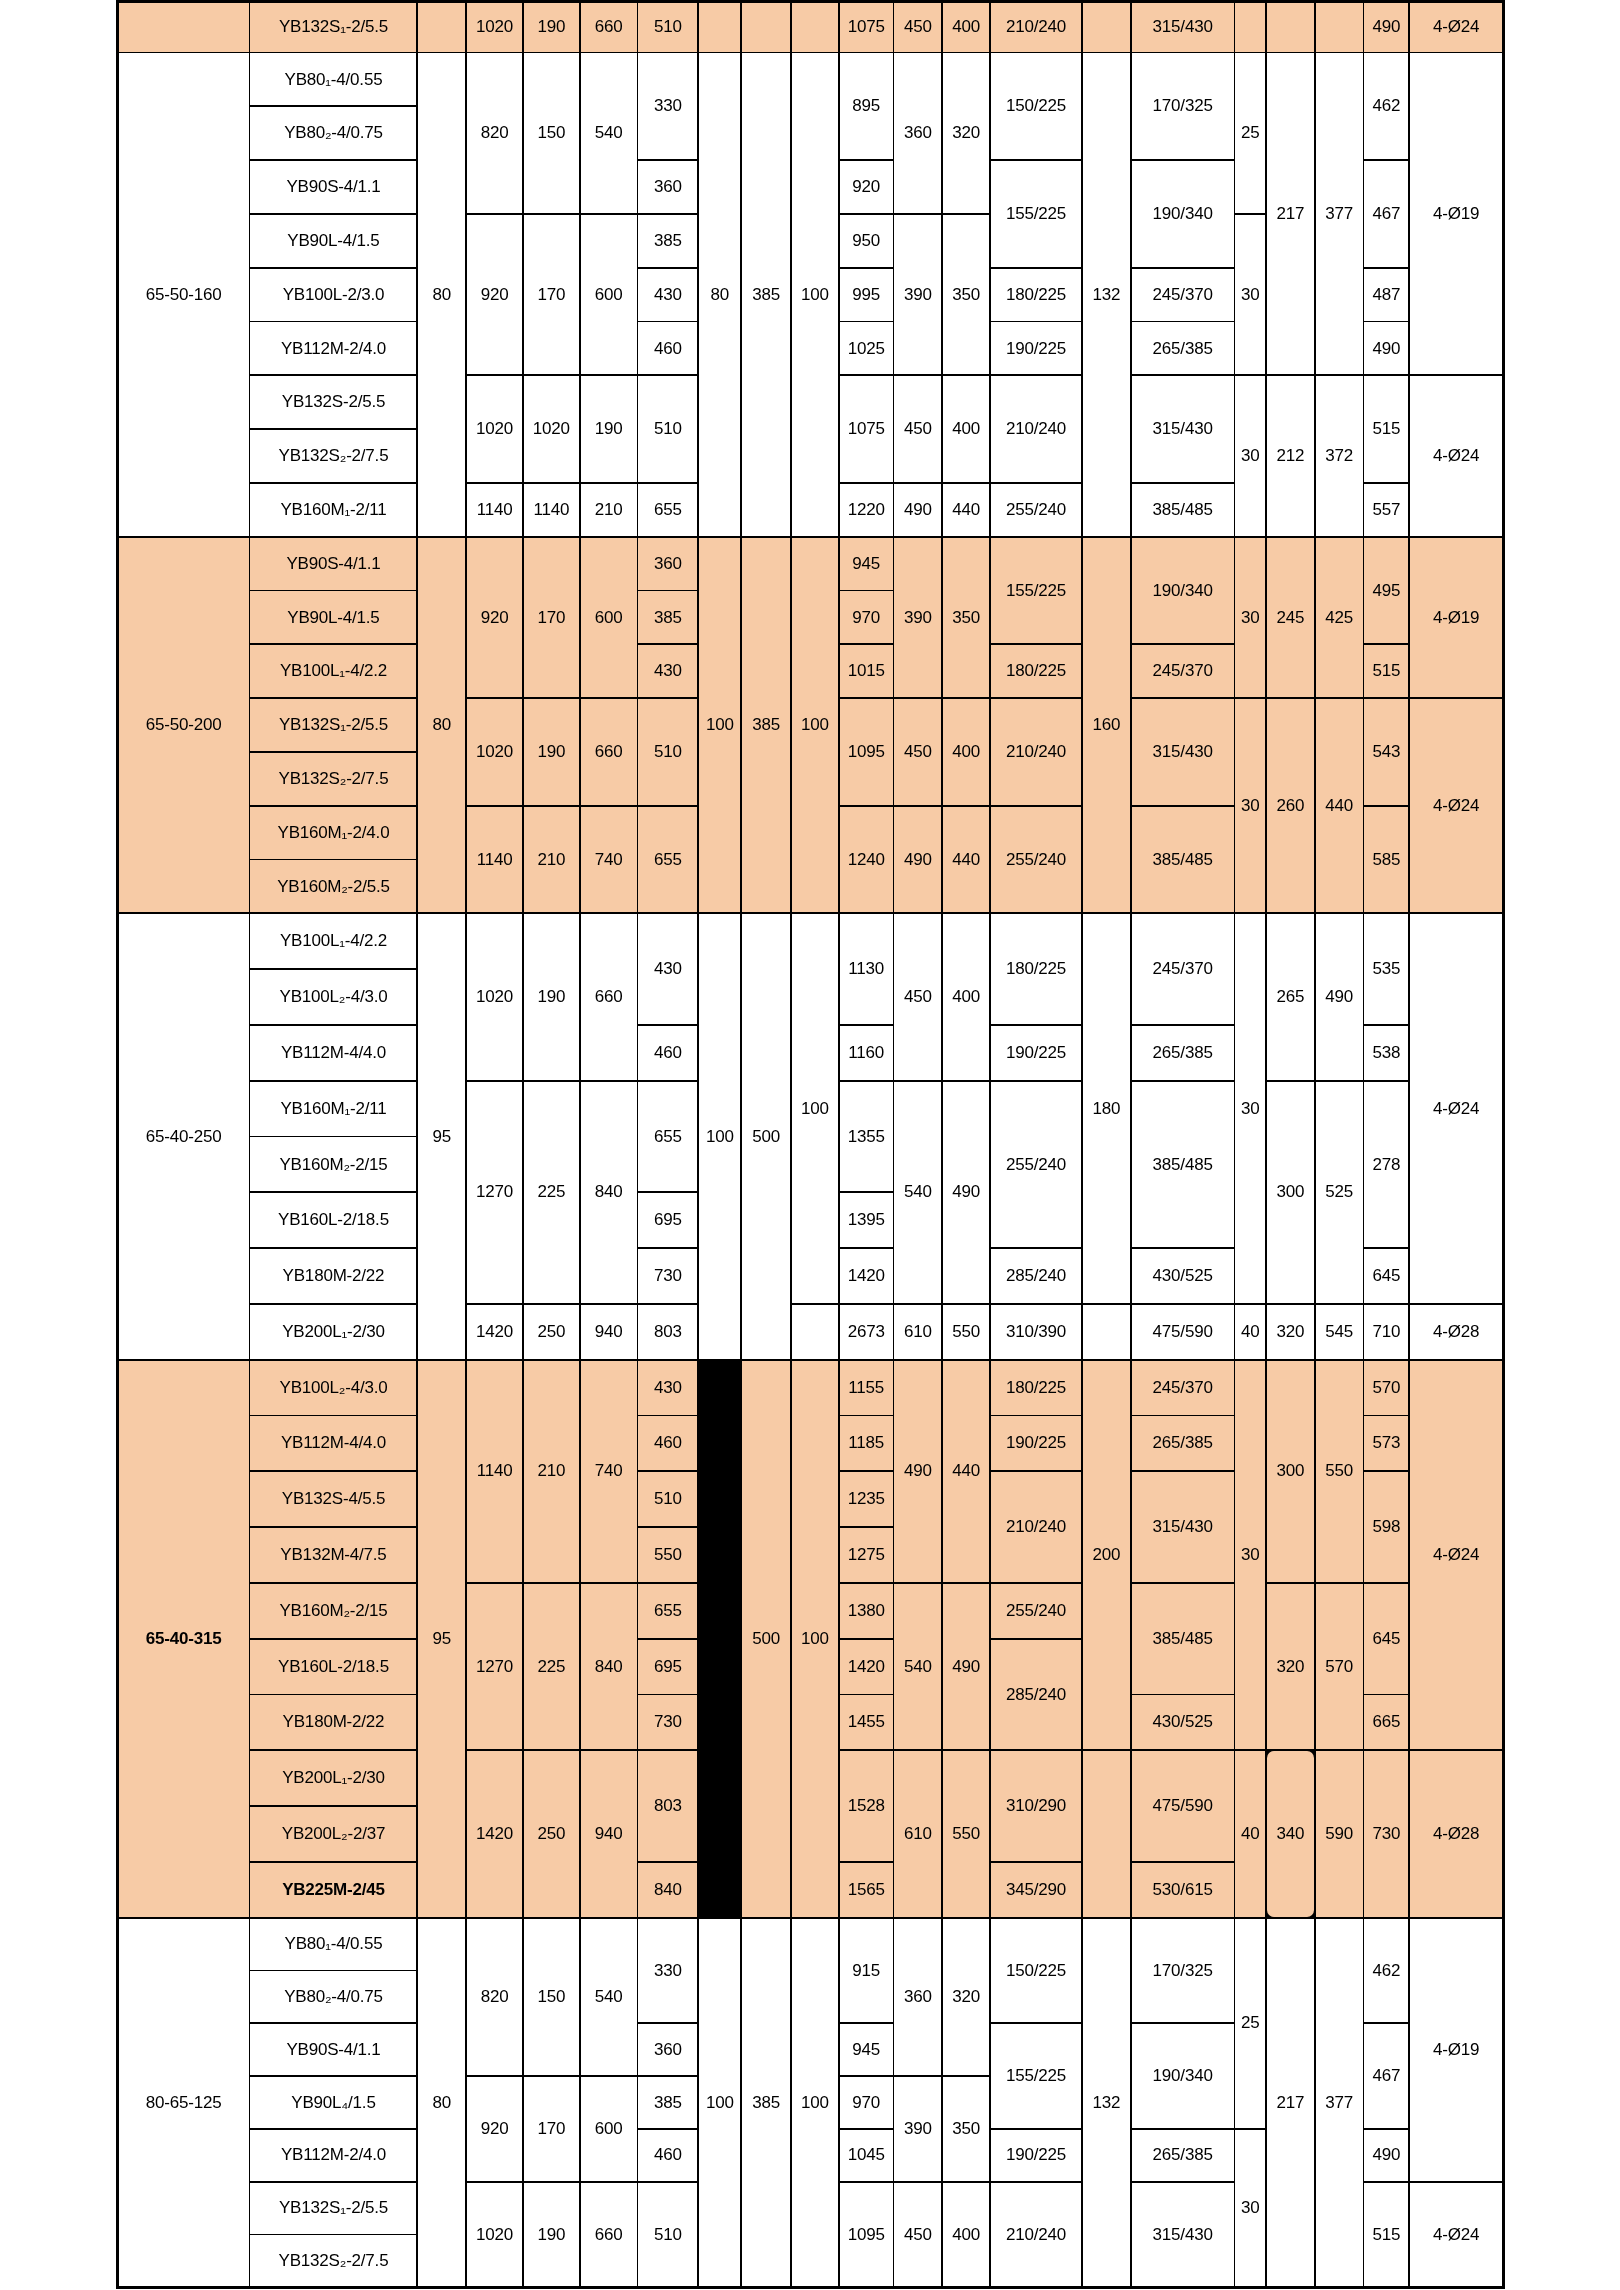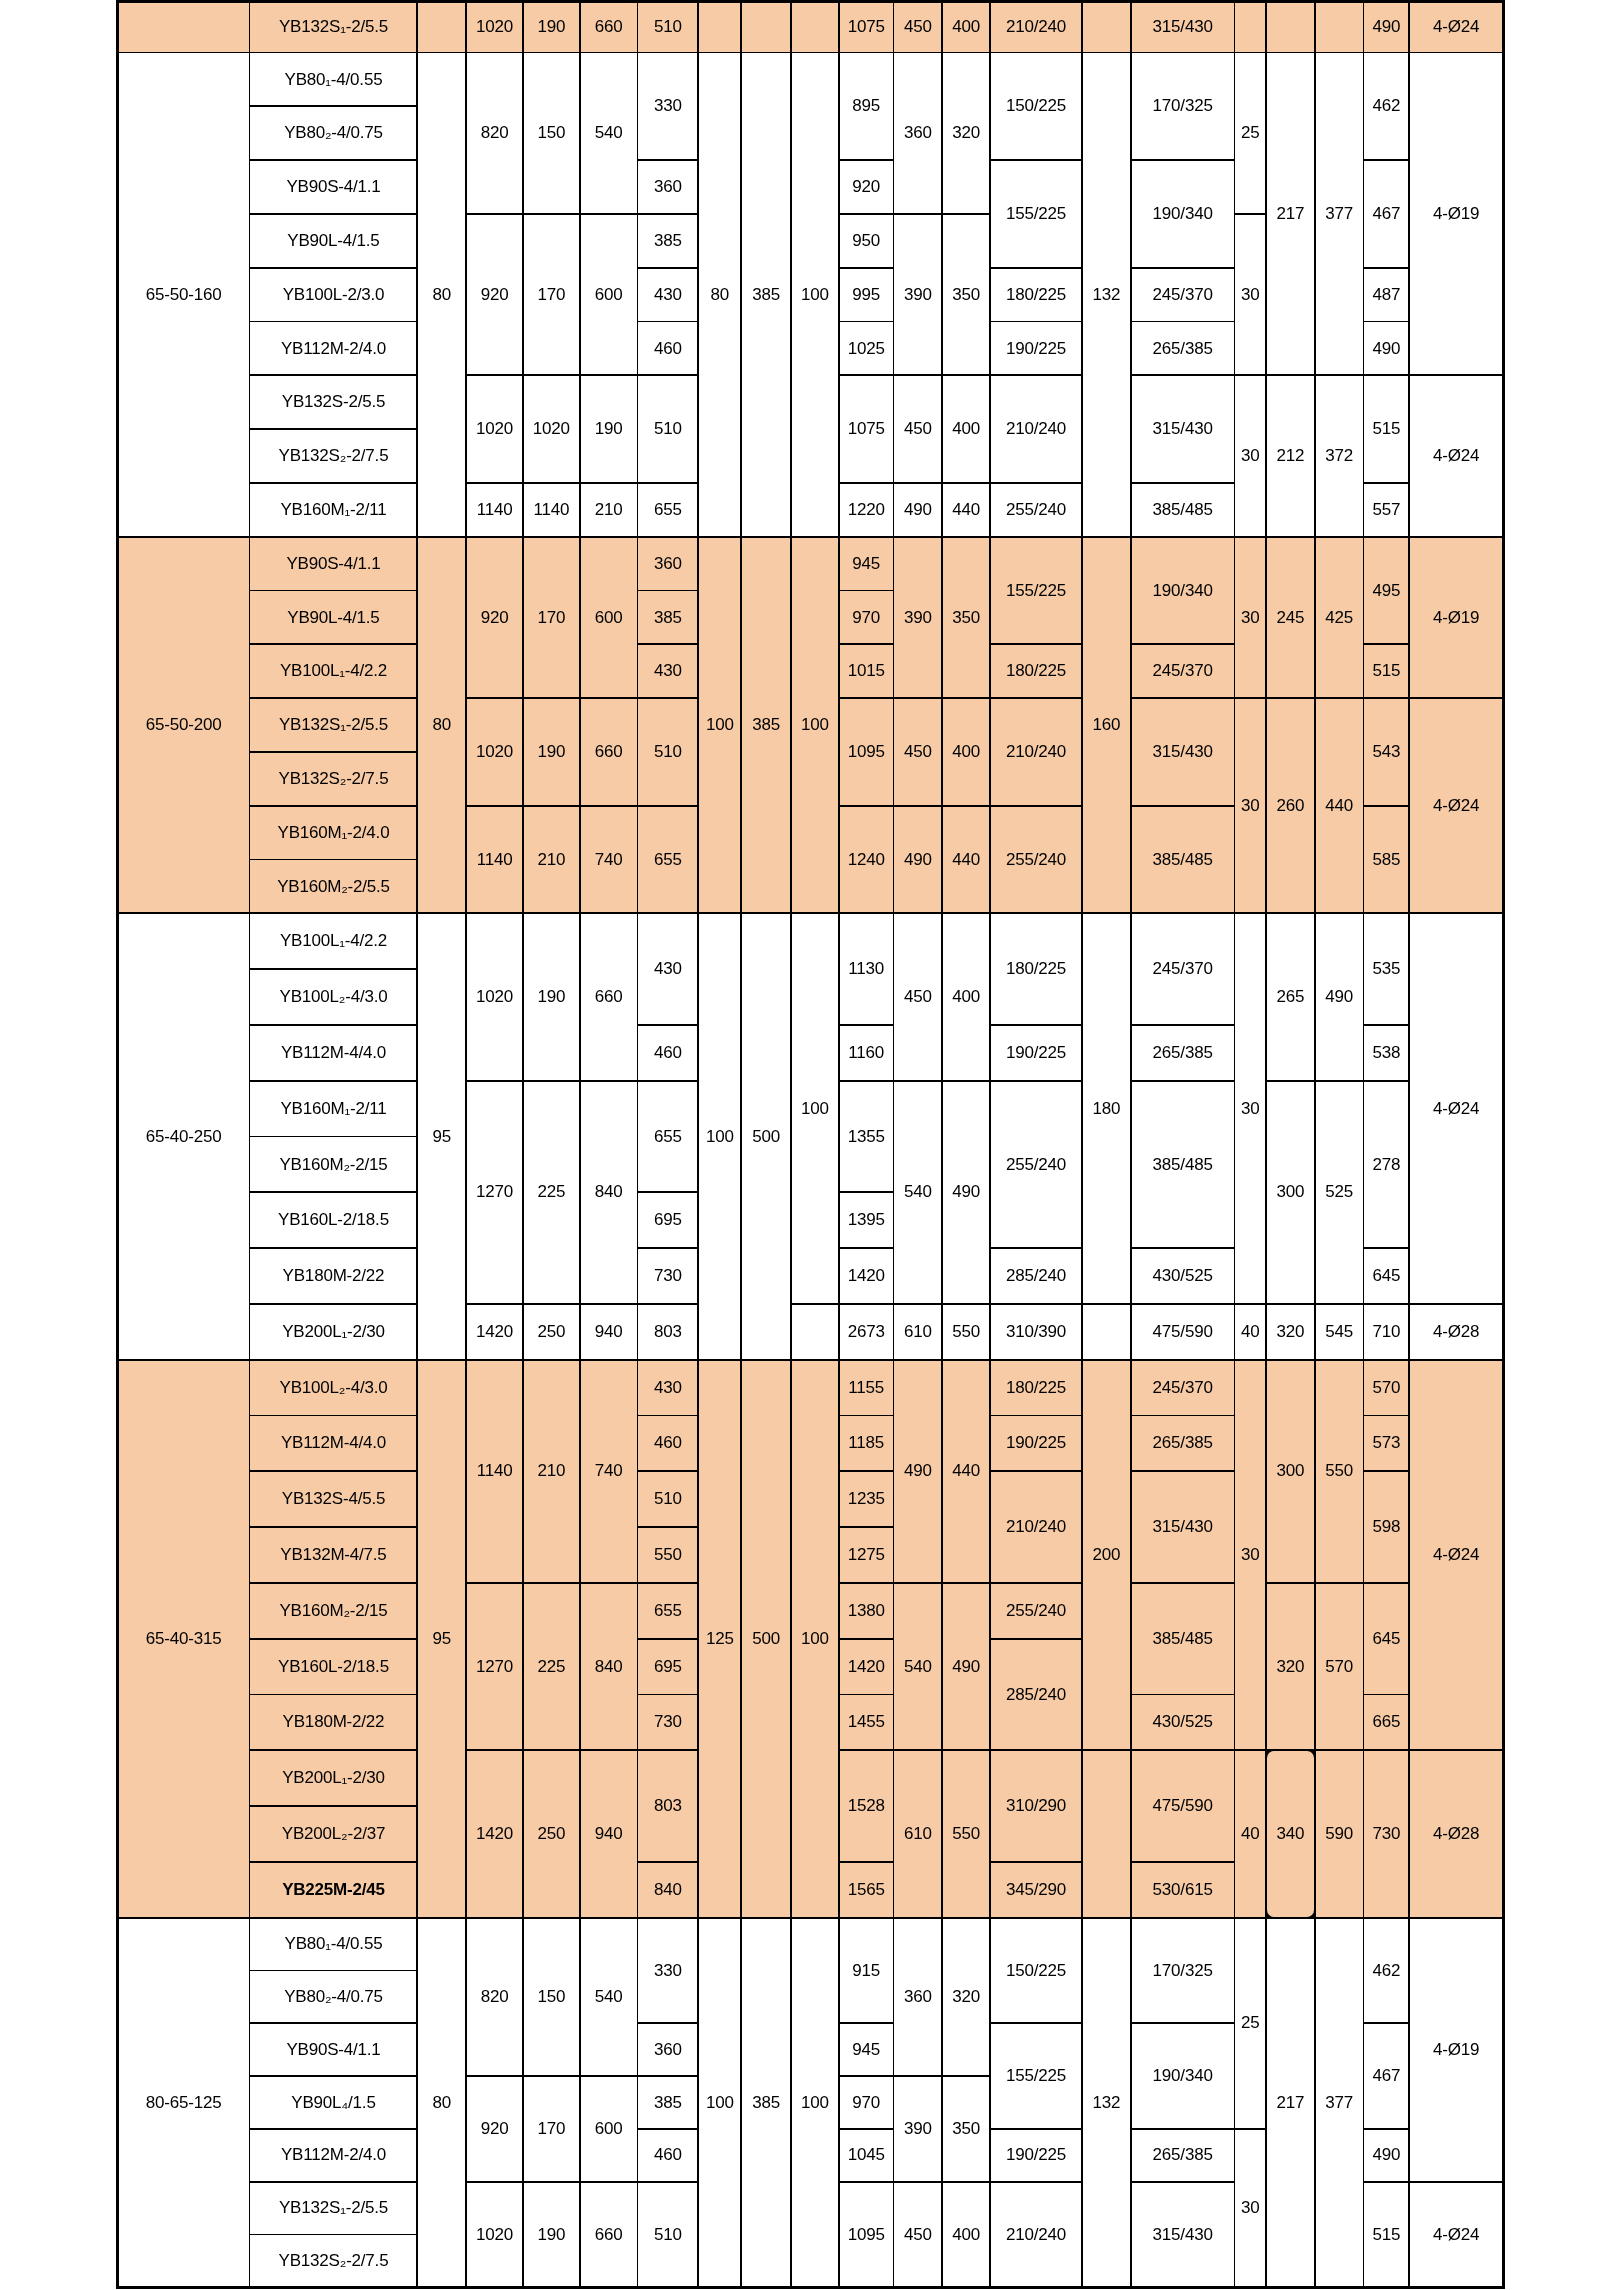--- a/index.html
+++ b/index.html
@@ -240,21 +240,21 @@
     <div class="cell plain" style="grid-area: 18 / 19 / span 3;">490</div>
     <div class="cell plain" style="grid-area: 21 / 19 / span 4;">525</div>
     <div class="cell plain" style="grid-area: 25 / 19 / span 1;">545</div>
     <div class="cell plain" style="grid-area: 18 / 20 / span 2;">535</div>
     <div class="cell plain" style="grid-area: 20 / 20 / span 1;">538</div>
     <div class="cell plain" style="grid-area: 21 / 20 / span 3;">278</div>
     <div class="cell plain" style="grid-area: 24 / 20 / span 1;">645</div>
     <div class="cell plain" style="grid-area: 25 / 20 / span 1;">710</div>
     <div class="cell plain" style="grid-area: 18 / 21 / span 7;">4-Ø24</div>
     <div class="cell plain" style="grid-area: 25 / 21 / span 1;">4-Ø28</div>
-    <div class="cell shade" style="grid-area: 26 / 1 / span 10;">65-40-315</div>
+    <div class="cell shade" style="grid-area: 26 / 1 / span 10; font-weight: bold;">65-40-315</div>
     <div class="cell shade motor" style="grid-area: 26 / 2 / span 1;">YB100L₂-4/3.0</div>
     <div class="cell shade motor" style="grid-area: 27 / 2 / span 1;">YB112M-4/4.0</div>
     <div class="cell shade motor" style="grid-area: 28 / 2 / span 1;">YB132S-4/5.5</div>
     <div class="cell shade motor" style="grid-area: 29 / 2 / span 1;">YB132M-4/7.5</div>
     <div class="cell shade motor" style="grid-area: 30 / 2 / span 1;">YB160M₂-2/15</div>
     <div class="cell shade motor" style="grid-area: 31 / 2 / span 1;">YB160L-2/18.5</div>
     <div class="cell shade motor" style="grid-area: 32 / 2 / span 1;">YB180M-2/22</div>
     <div class="cell shade motor" style="grid-area: 33 / 2 / span 1;">YB200L₁-2/30</div>
     <div class="cell shade motor" style="grid-area: 34 / 2 / span 1;">YB200L₂-2/37</div>
     <div class="cell shade motor" style="grid-area: 35 / 2 / span 1; font-weight: bold;">YB225M-2/45</div>
@@ -270,21 +270,20 @@
     <div class="cell shade" style="grid-area: 33 / 6 / span 3;">940</div>
     <div class="cell shade" style="grid-area: 26 / 7 / span 1;">430</div>
     <div class="cell shade" style="grid-area: 27 / 7 / span 1;">460</div>
     <div class="cell shade" style="grid-area: 28 / 7 / span 1;">510</div>
     <div class="cell shade" style="grid-area: 29 / 7 / span 1;">550</div>
     <div class="cell shade" style="grid-area: 30 / 7 / span 1;">655</div>
     <div class="cell shade" style="grid-area: 31 / 7 / span 1;">695</div>
     <div class="cell shade" style="grid-area: 32 / 7 / span 1;">730</div>
     <div class="cell shade" style="grid-area: 33 / 7 / span 2;">803</div>
     <div class="cell shade" style="grid-area: 35 / 7 / span 1;">840</div>
-    <div class="cell shade" style="grid-area: 26 / 8 / span 10;">125</div>
     <div class="cell shade" style="grid-area: 26 / 9 / span 10;">500</div>
     <div class="cell shade" style="grid-area: 26 / 10 / span 10;">100</div>
     <div class="cell shade" style="grid-area: 26 / 11 / span 1;">1155</div>
     <div class="cell shade" style="grid-area: 27 / 11 / span 1;">1185</div>
     <div class="cell shade" style="grid-area: 28 / 11 / span 1;">1235</div>
     <div class="cell shade" style="grid-area: 29 / 11 / span 1;">1275</div>
     <div class="cell shade" style="grid-area: 30 / 11 / span 1;">1380</div>
     <div class="cell shade" style="grid-area: 31 / 11 / span 1;">1420</div>
     <div class="cell shade" style="grid-area: 32 / 11 / span 1;">1455</div>
     <div class="cell shade" style="grid-area: 33 / 11 / span 2;">1528</div>

